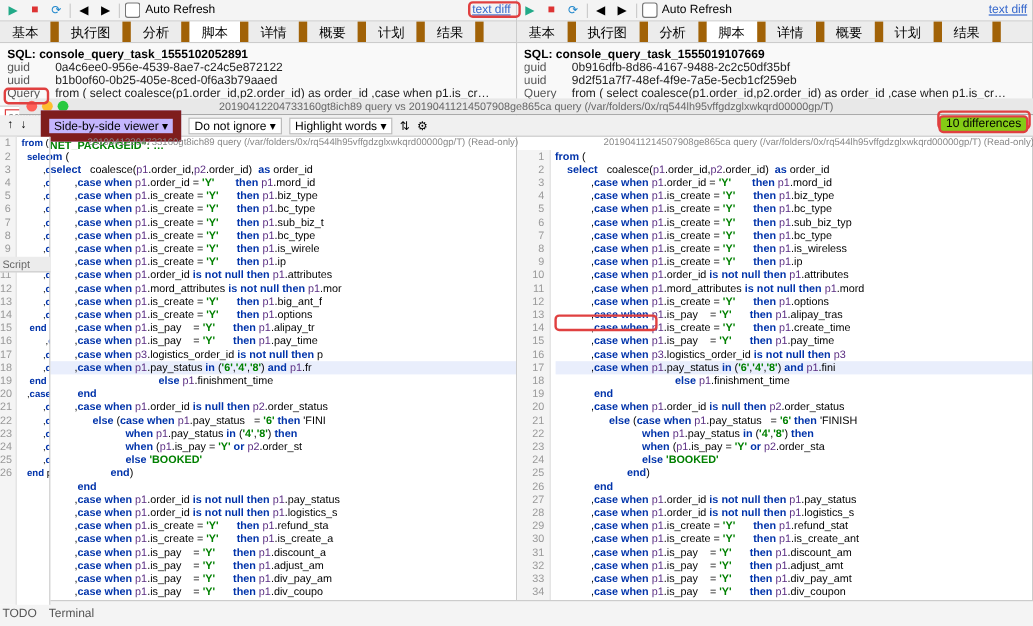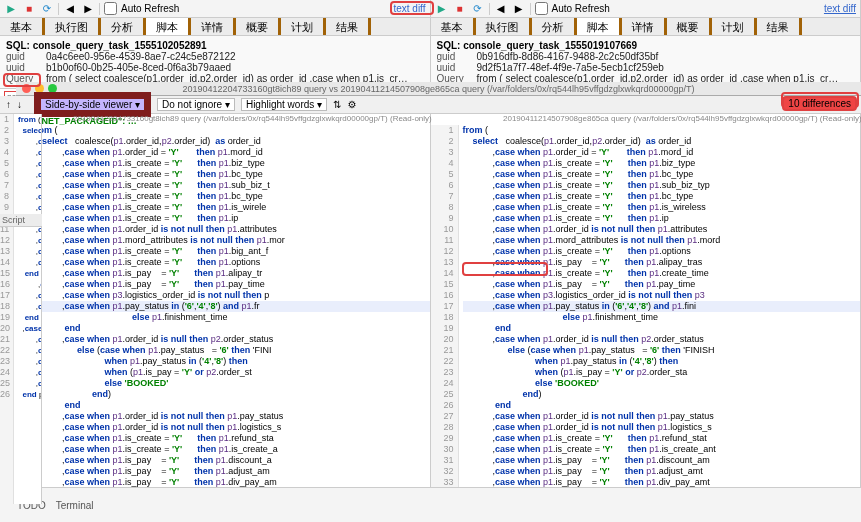--- a/index.html
+++ b/index.html
@@ -2,47 +2,47 @@
 <html><head>
 <meta charset="utf-8">
 <style>
 * { margin:0; padding:0; box-sizing:border-box; font-family:Arial,sans-serif; }
 body { width:861px; height:522px; background:#f0f0f0; font-size:10px; overflow:hidden; position:relative; }
 .toolbar { height:18px; background:#f4f4f4; border-bottom:1px solid #ccc; display:flex; align-items:center; padding:0 4px; gap:4px; }
 .toolbar .icn { width:14px; height:14px; display:inline-flex; align-items:center; justify-content:center; cursor:pointer; }
 .toolbar .sep { width:1px; height:12px; background:#ccc; }
 .linklbl { color:#3366cc; text-decoration:underline; font-size:10px; cursor:pointer;text-align:right; }
 .tabs { display:flex; height:18px; background:#ececec; border-bottom:1px solid #ccc; }
-.tab { padding:2px 10px; font-size:11px; border-right:3px solid #a16207; cursor:pointer; }
+.tab { padding:2px 10px; font-size:11px; border-right:7px solid #a16207; cursor:pointer; }
 .splitpane { display:flex; height:calc(100% - 20px); }
 .leftpane,.rightpane { width:50%; display:flex; flex-direction:column; border-right:1px solid #ccc; }
 .meta { background:#f9f9f9; padding:4px 6px; font-size:10px; border-bottom:1px solid #ccc; }
 .meta div { white-space:nowrap; overflow:hidden; text-overflow:ellipsis; }
 .meta .k { color:#555; display:inline-block; width:40px; }
 .meta .v { color:#222; }
 .redbox { position:absolute; border:2px solid #e04040; border-radius:4px; pointer-events:none; }
 .diffheader { position:absolute; top:82px; left:16px; right:0; height:14px; background:#e8e8e8; border-bottom:1px solid #aaa; font-size:9px; color:#666; text-align:center; line-height:14px; overflow:hidden; white-space:nowrap; }
 .difftoolbar { position:absolute; top:96px; left:0; right:0; height:18px; background:#f0f0f0; border-bottom:1px solid #ccc; display:flex; align-items:center; padding:0 6px; gap:6px; font-size:10px; }
 .codewrap { position:absolute; top:114px; left:0; right:0; bottom:18px; display:flex; background:#fff; }
 .codepane { width:50%; display:flex; font-family:Menlo,Consolas,monospace; font-size:9px; border-right:1px solid #ccc; overflow:hidden; }
 .gutter { width:28px; background:#f4f4f4; color:#999; text-align:right; padding-right:4px; border-right:1px solid #e0e0e0; }
 .gutter div,.codelines div { height:11px; line-height:11px; white-space:pre; }
 .codelines { flex:1; padding-left:4px; overflow:hidden; }
 .narrow { position:absolute; top:114px; left:0; width:42px; bottom:18px; background:#fff; border-right:1px solid #ccc; display:flex; font-family:Menlo,Consolas,monospace; font-size:9px; z-index:5; }
 .narrow .gutter { width:14px; }
 .narrow .codelines { font-size:8px; white-space:pre; }
 .kw { color:#0033aa; font-weight:bold; }
 .str { color:#008000; font-weight:bold; }
 .id { color:#5a2d82; }
-.bottombar { position:absolute; bottom:0; left:0; right:0; height:35px; background:#f4f4f4; border-top:1px solid #ccc; display:flex; align-items:center; padding:0 17px; font-size:10px; gap:10px; color:#555; }
+.bottombar { position:absolute; bottom:0; left:0; right:0; height:22px; background:#f4f4f4; border-top:1px solid #ccc; display:flex; align-items:center; padding:0 2px; font-size:10px; gap:10px; color:#555; }
 .hlrow { background:#e9eefc; }
 .winbtns { display:flex; gap:4px; }
 .winbtns span { width:9px; height:9px; border-radius:50%; display:inline-block; }
 .pathlbl { position:absolute; font-size:8px; color:#888; overflow:hidden; white-space:nowrap;margin-left:23px; }
-.diffbadge { position:absolute; right:4px; top:96px; border:2px solid #e04040; border-radius:4px; font-size:10px; background:#ef4444; padding:0 4px; z-index:10; }
+.diffbadge { position:absolute; right:4px; top:96px; border:2px solid #e04040; border-radius:4px; font-size:10px; background:#84cc16; padding:0 4px; z-index:10; }
 </style>
 </head>
 <body>
 
 <div class="splitpane">
 
   <div class="leftpane">
     <div class="toolbar">
       <span class="icn" style="color:#2a8">▶</span>
       <span class="icn" style="color:#d33">■</span>

